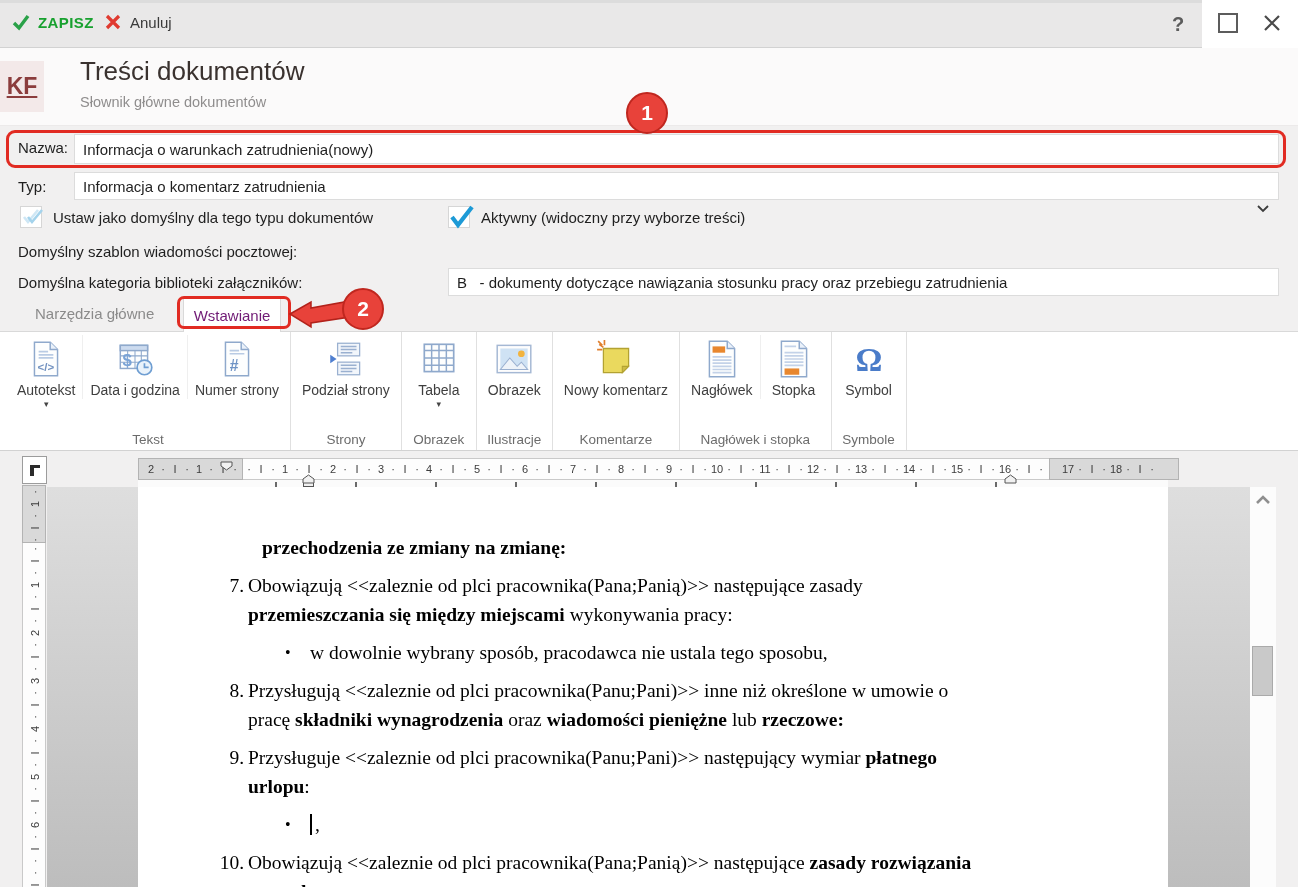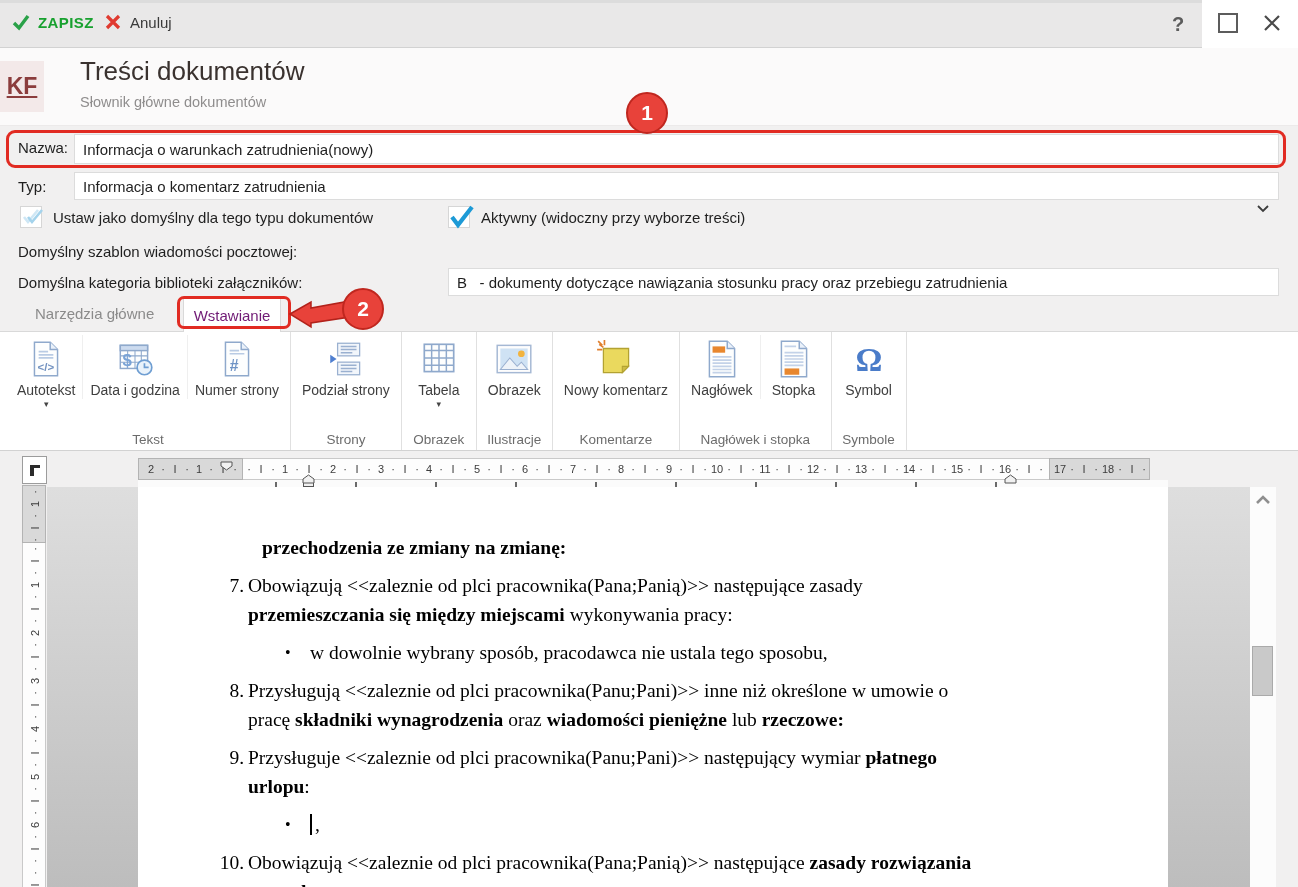--- a/index.html
+++ b/index.html
@@ -432,21 +432,21 @@
           <span class="hcell">·</span>
           <span class="hcell">15</span>
           <span class="hcell">·</span>
           <span class="hcell">I</span>
           <span class="hcell">·</span>
           <span class="hcell">16</span>
           <span class="hcell">·</span>
           <span class="hcell">I</span>
           <span class="hcell">·</span>
         </div>
-        <div class="hr-seg hr-gray" style="left: 911px; width: 101px; padding-left: 4px;">
+        <div class="hr-seg hr-gray" style="left: 911px; width: 130px; padding-left: 12px;">
           <span class="hcell">17</span>
           <span class="hcell">·</span>
           <span class="hcell">I</span>
           <span class="hcell">·</span>
           <span class="hcell">18</span>
           <span class="hcell">·</span>
           <span class="hcell">I</span>
           <span class="hcell">·</span>
         </div>
         <span class="marker" style="left: 82px; top: -1px;"><svg width="13" height="10" viewBox="0 0 13 10">

